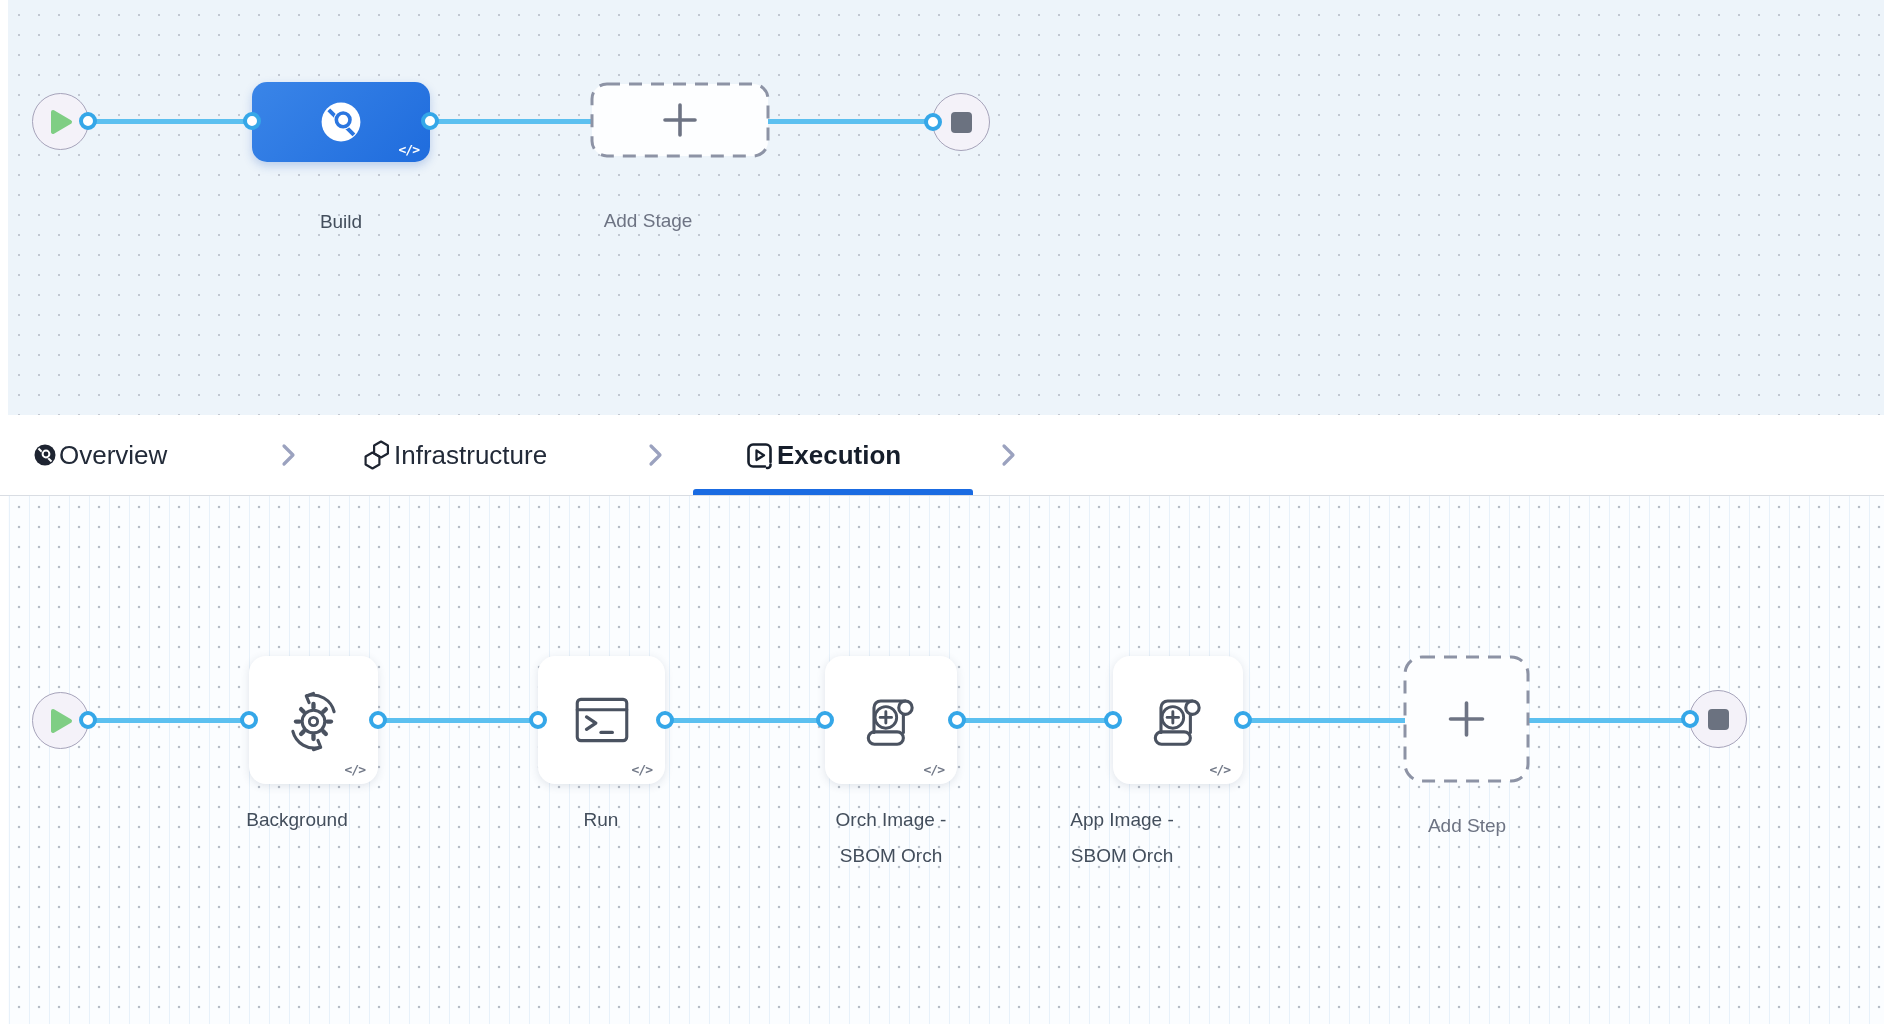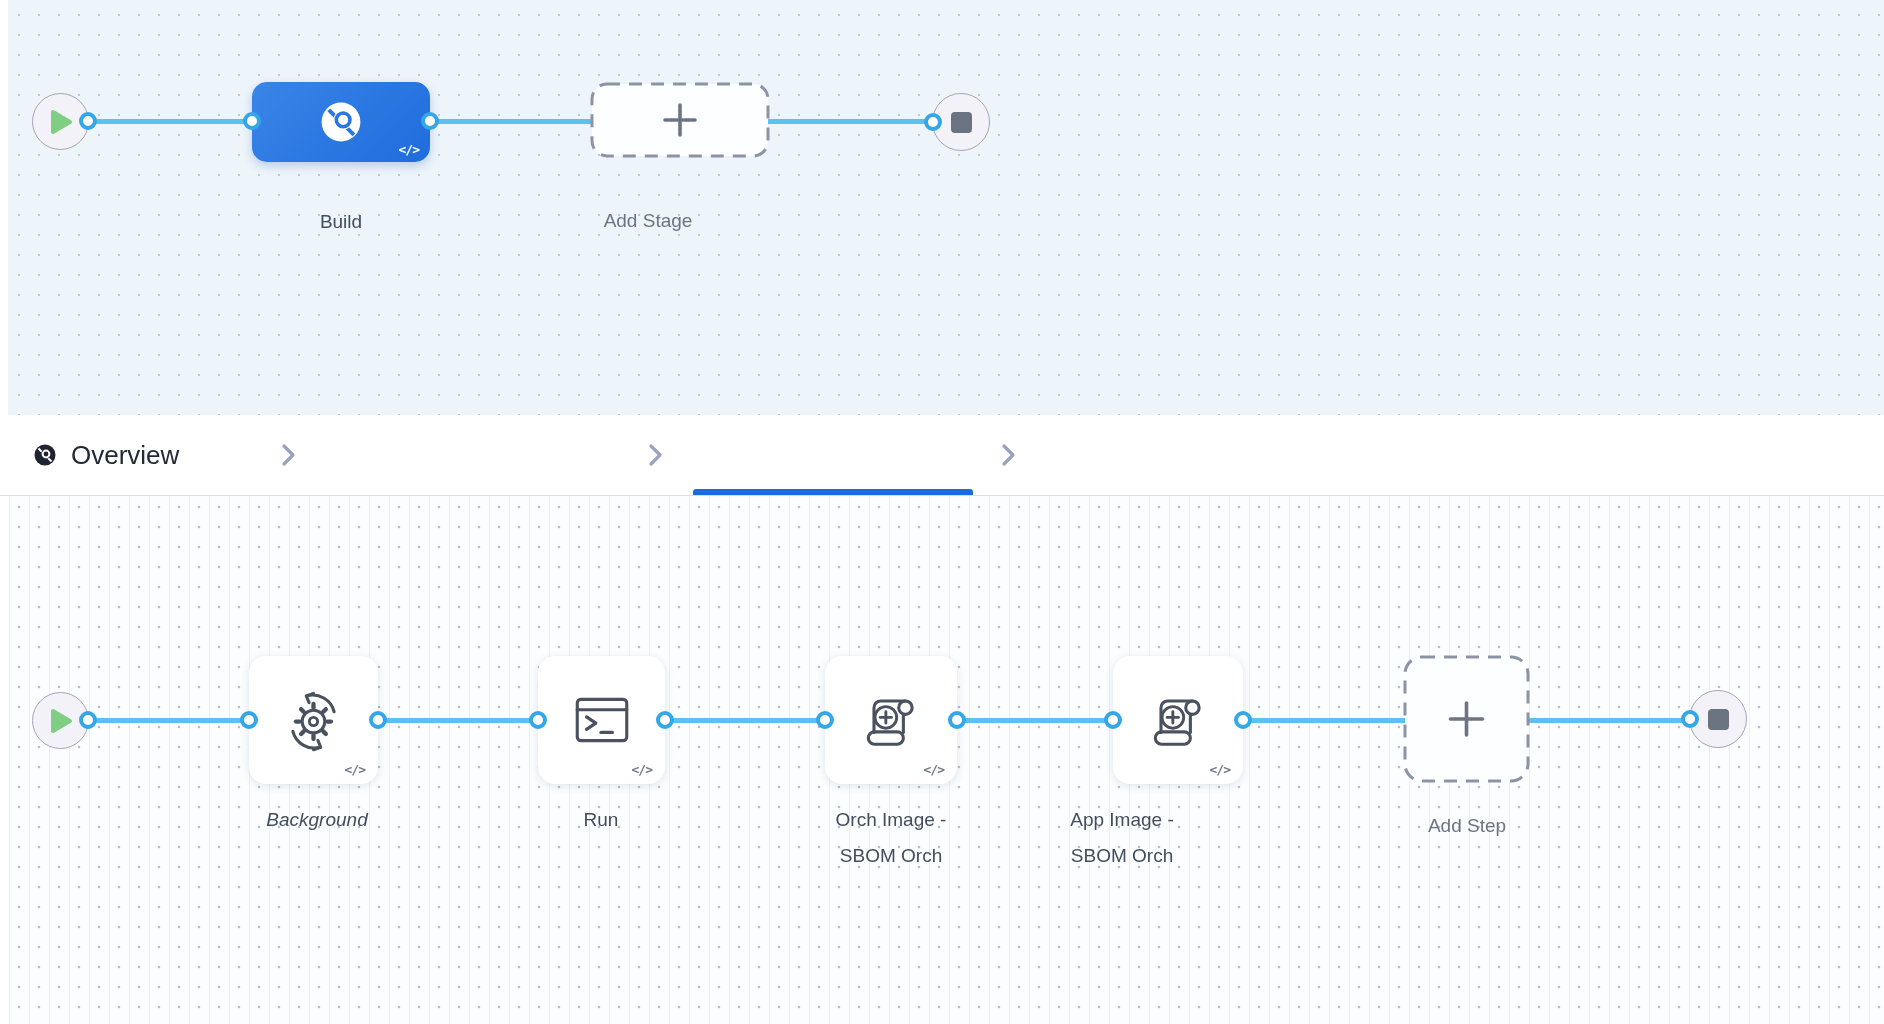--- a/index.html
+++ b/index.html
@@ -46,21 +46,21 @@
   .node-label{position:absolute;font-size:19px;color:#434e5c;text-align:center;
      transform:translateX(-50%);white-space:nowrap;line-height:36px;z-index:2;}
   .node-label.add{color:#6d7383;}
 
   
   .tab-bar{position:absolute;left:0;top:415px;width:1884px;height:80px;background:#fff;
      border-bottom:1px solid #d9dde3;z-index:5;}
   .tab-item{position:absolute;top:0;height:80px;display:flex;align-items:center;
      font-size:26px;font-weight:500;color:#222a38;cursor:pointer;}
   .tab-item .t-icon{display:flex;align-items:center;}
-  .tab-item .t-label{margin-left:14px;}
+  .tab-item .t-label{margin-left:2px;}
   .tab-item.selected{font-weight:700;color:#161e2b;}
   .tab-chevron{position:absolute;top:27px;}
   .tab-underline{position:absolute;left:693px;bottom:0;width:280px;height:6px;
      background:#1a6be2;border-radius:3px 3px 0 0;}
   svg{display:block;}
 </style>
 </head>
 <body>
 
 <div class="page">
@@ -120,27 +120,46 @@
       </span>
       <span class="t-label">Overview</span>
     </div>
 
     <span class="tab-chevron" style="left:280px;">
       <svg width="18" height="26" viewBox="0 0 18 26">
           <path d="M4 4 L13 13 L4 22" fill="none" stroke="#9ba2bf" stroke-width="3.2" stroke-linecap="round" stroke-linejoin="round"></path>
         </svg>
     </span>
 
+    <div class="tab-item" style="left:362px;">
+      <span class="t-icon">
+        <svg width="30" height="30" viewBox="0 0 30 30" fill="none" stroke="#1e2431" stroke-width="2.2" stroke-linejoin="round">
+          <polygon points="19,1.5 12.1,5.5 12.1,13.5 19,17.5 25.9,13.5 25.9,5.5"></polygon>
+          <polygon points="10.5,12.5 3.6,16.5 3.6,24.5 10.5,28.5 17.4,24.5 17.4,16.5"></polygon>
+        </svg>
+      </span>
+      <span class="t-label">Infrastructure</span>
+    </div>
 
     <span class="tab-chevron" style="left:647px;">
       <svg width="18" height="26" viewBox="0 0 18 26">
           <path d="M4 4 L13 13 L4 22" fill="none" stroke="#9ba2bf" stroke-width="3.2" stroke-linecap="round" stroke-linejoin="round"></path>
         </svg>
     </span>
 
+    <div class="tab-item selected" style="left:744px;">
+      <span class="t-icon">
+        <svg width="31" height="31" viewBox="0 0 31 31" fill="none" stroke="#161e2b" stroke-width="2.6" stroke-linecap="round" stroke-linejoin="round">
+          <path d="M21 26.5 H9 a4.5 4.5 0 0 1-4.5-4.5 V9 a4.5 4.5 0 0 1 4.5-4.5 h13 a4.5 4.5 0 0 1 4.5 4.5 v13"></path>
+          <path d="M26.5 24.5 v0.5 a3 3 0 0 1-3 3 h-0.5"></path>
+          <path d="M12.5 10.5 L20 15.3 L12.5 20 Z" stroke-width="2.3"></path>
+        </svg>
+      </span>
+      <span class="t-label">Execution</span>
+    </div>
 
     <span class="tab-chevron" style="left:1000px;">
       <svg width="18" height="26" viewBox="0 0 18 26">
           <path d="M4 4 L13 13 L4 22" fill="none" stroke="#9ba2bf" stroke-width="3.2" stroke-linecap="round" stroke-linejoin="round"></path>
         </svg>
     </span>
 
 
     <div class="tab-underline"></div>
   </nav>
@@ -236,21 +255,21 @@
     <div class="port" style="left:249px;top:224px;"></div>
     <div class="port" style="left:378px;top:224px;"></div>
     <div class="port" style="left:538px;top:224px;"></div>
     <div class="port" style="left:665px;top:224px;"></div>
     <div class="port" style="left:825px;top:224px;"></div>
     <div class="port" style="left:957px;top:224px;"></div>
     <div class="port" style="left:1113px;top:224px;"></div>
     <div class="port" style="left:1243px;top:224px;"></div>
     <div class="port" style="left:1690px;top:223px;"></div>
 
-    <div class="node-label" style="left:317px;top:306px;font-style:italic;">
+    <div class="node-label" style="left:297px;top:306px;">
       <div>Background</div>
         <div></div>
     </div>
     <div class="node-label" style="left:601px;top:306px;">
       <div>Run</div>
         <div></div>
     </div>
     <div class="node-label" style="left:891px;top:306px;">
       <div>Orch Image -</div>
         <div>SBOM Orch</div>

